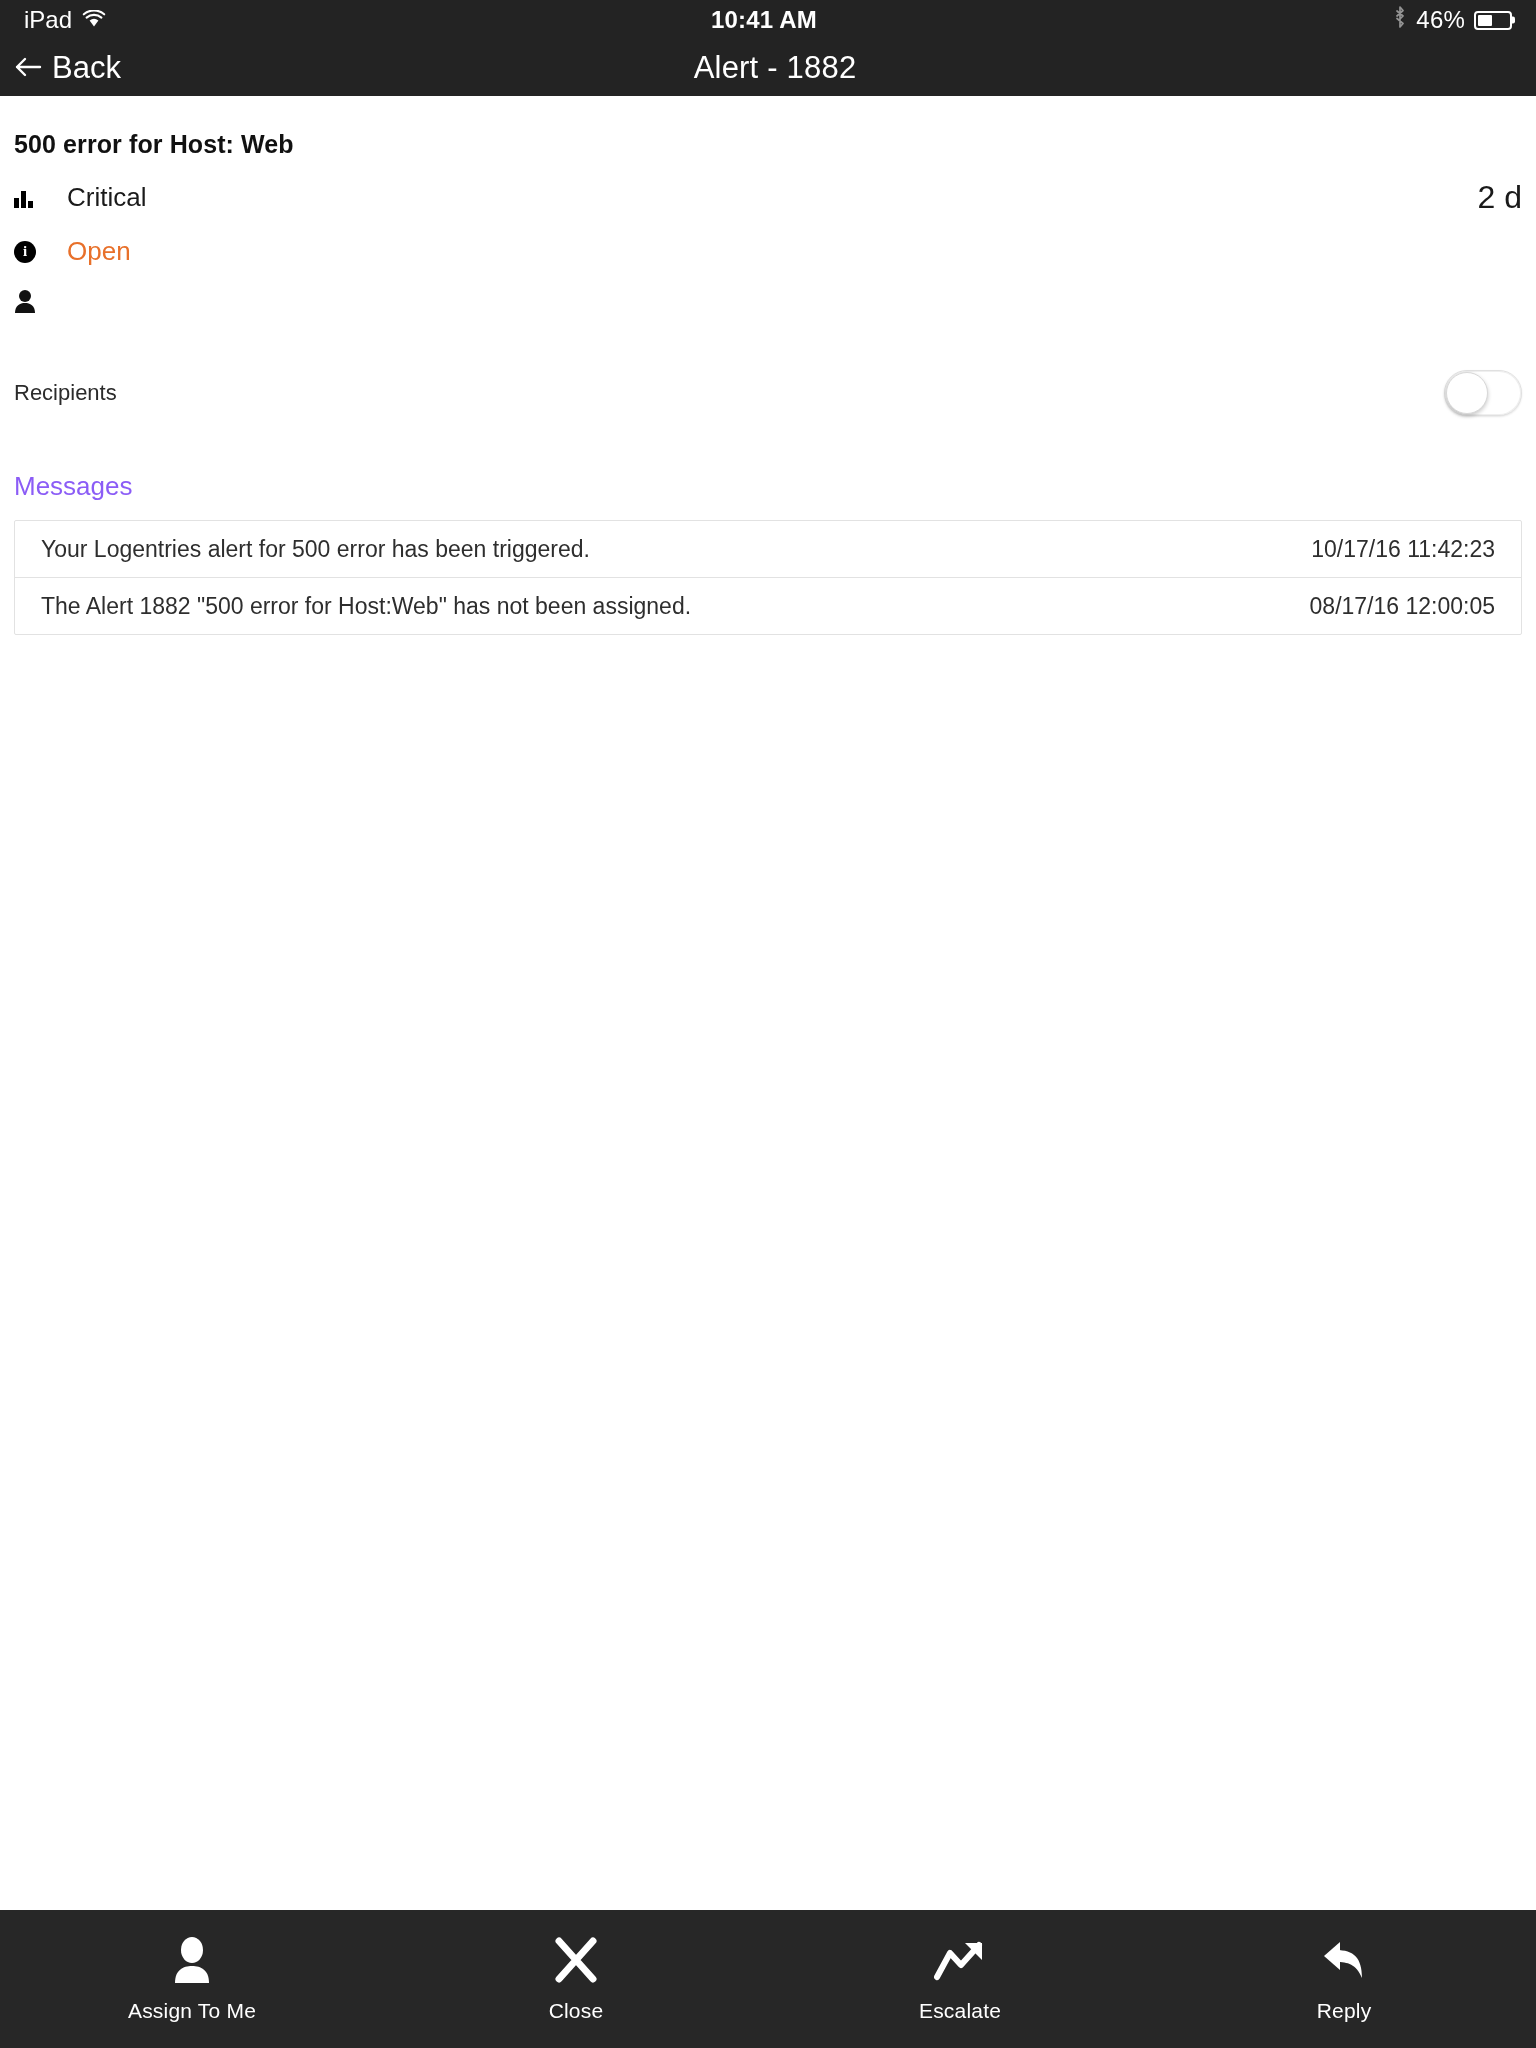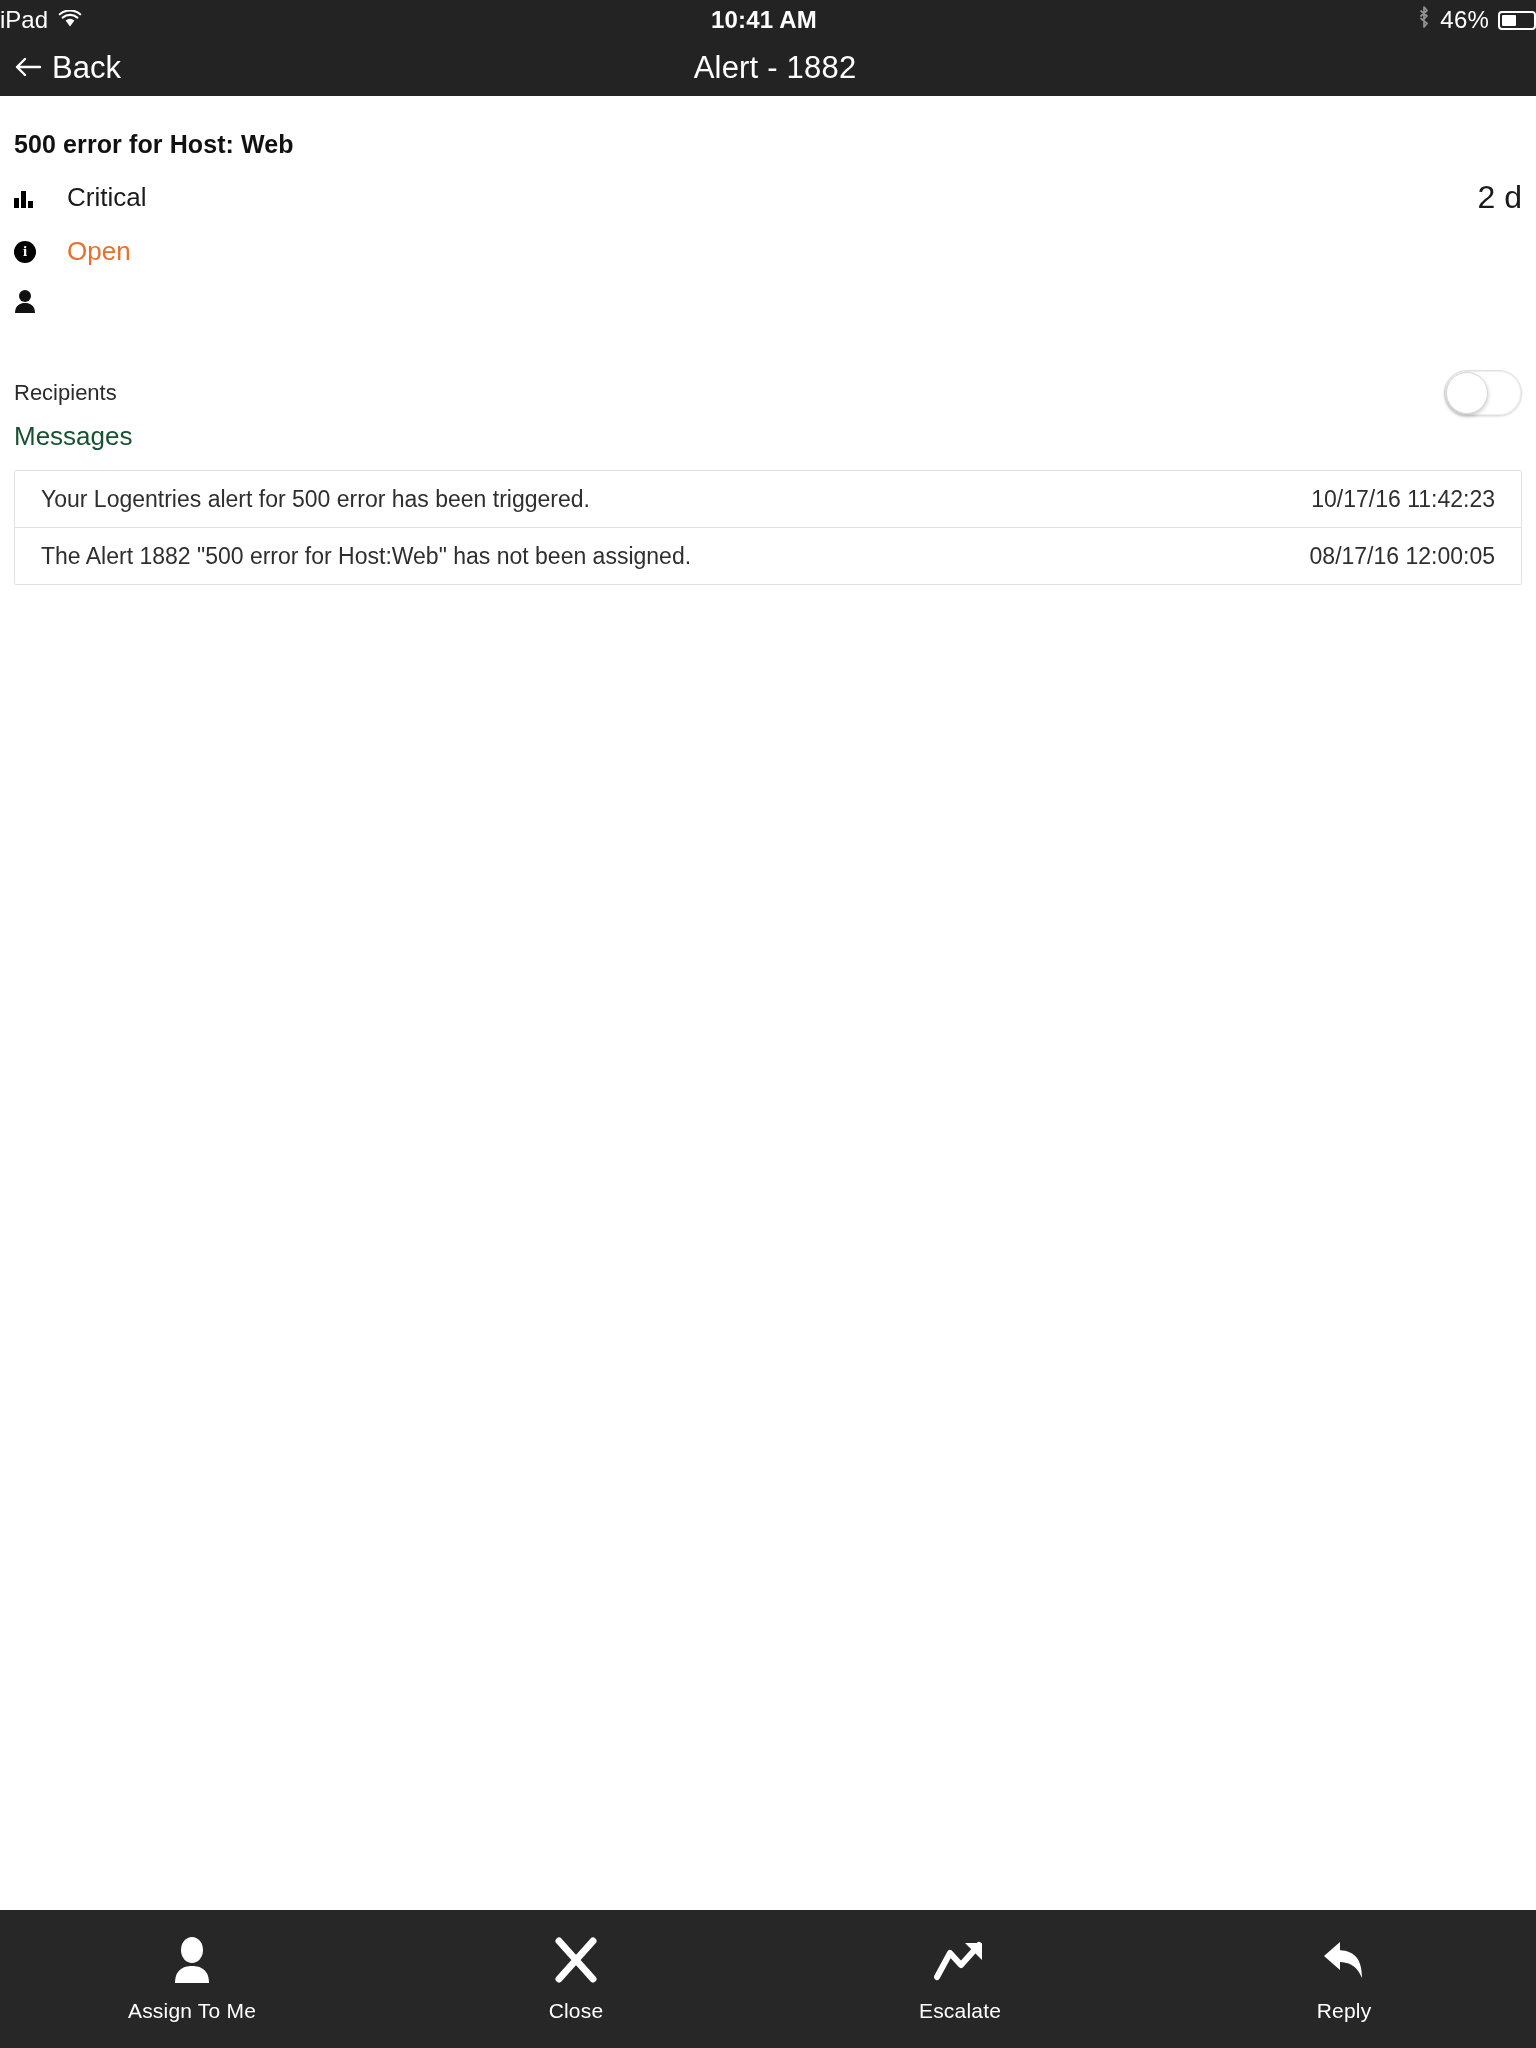--- a/index.html
+++ b/index.html
@@ -23,21 +23,21 @@
     background: #ffffff;
   }
 
   
   .status-bar {
     height: 40px;
     background: #232323;
     color: #ffffff;
     display: flex;
     align-items: center;
-    padding: 0 0;
+    padding: 0 24px;
     font-size: 24px;
     flex: 0 0 auto;
     position: relative;
   }
   .status-left {
     display: flex;
     align-items: center;
     gap: 10px;
   }
   .status-center {
@@ -236,21 +236,22 @@
     border-radius: 50%;
     background: #ffffff;
     border: 1px solid #d8d8d8;
     box-shadow: 0 2px 4px rgba(0,0,0,.22);
     box-sizing: border-box;
   }
 
   
   .messages-heading {
     font-size: 26px;
-    color: #14532d;
+    color: #8b5cf6;
+    margin-top: 50px;
   }
   .messages-table {
     margin-top: 18px;
     border: 1px solid #e2e2e2;
     border-radius: 2px;
   }
   .message-row {
     display: flex;
     align-items: center;
     padding: 0 26px;

